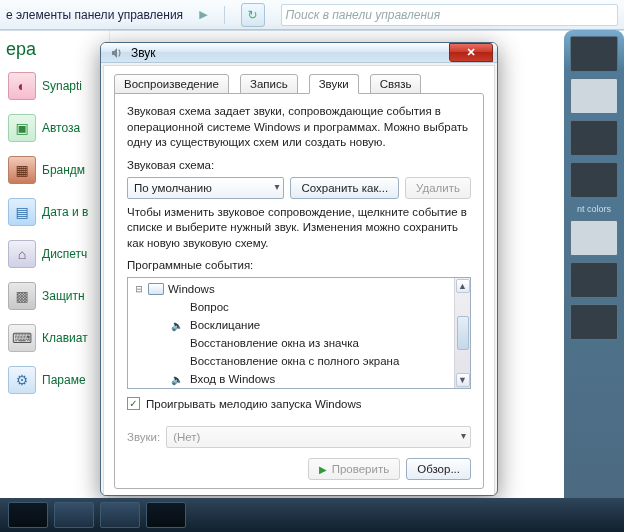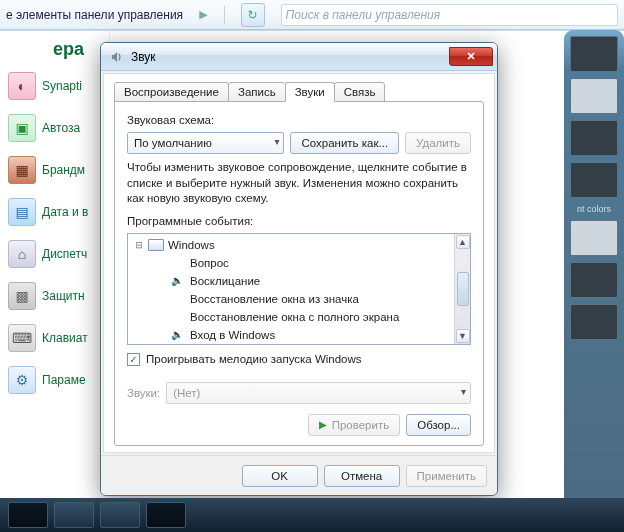--- a/index.html
+++ b/index.html
@@ -28,21 +28,21 @@
   .cp-body {
     position:absolute; top:30px; left:0; right:0; bottom:0;
     background:#fff; border-top:1px solid #d0dce6;
     display:flex;
   }
   .cp-left {
     width:110px; min-width:110px; border-right:1px solid #e5eef5;
     display:flex; flex-direction:column; padding:8px 6px; gap:2px;
     overflow:hidden;
   }
-  .cp-title { color:#0a6d34; font-size:18px; font-weight:700; margin-bottom:4px;margin-left:47px;}
+  .cp-title { color:#0a6d34; font-size:18px; font-weight:400; margin-bottom:4px;}
   .cp-item { display:flex; align-items:center; gap:6px; padding:6px 2px; color:#0a6d34;}
   .cp-item .ico { width:28px;height:28px;background:#dfeaf2;border:1px solid #b5cad9;border-radius:3px;display:flex;align-items:center;justify-content:center;font-size:14px;color:#678;}
   .cp-item.synaptics .ico{background:linear-gradient(#fbe0e6,#f5bccd);color:#a12449;border-color:#d89aaf;}
   .cp-item.autorun .ico{background:linear-gradient(#e6f7ea,#c9eed2);color:#2e8b3e;border-color:#9ed3ab;}
   .cp-item.fw .ico{background:linear-gradient(#f3c9b8,#c97a5a);color:#5a2b15;border-color:#b58063;}
   .cp-item.date .ico{background:linear-gradient(#e0f0ff,#b6d9f7);color:#2c6aa8;border-color:#9dc2e2;}
   .cp-item.disp .ico{background:linear-gradient(#f0f0f8,#d0d0e6);color:#556;border-color:#b7b7cf;}
   .cp-item.def .ico{background:linear-gradient(#e8e8e8,#c8c8c8);color:#666;border-color:#b0b0b0;}
   .cp-item.kb .ico{background:linear-gradient(#f2f2f2,#d6d6d6);color:#555;border-color:#b8b8b8;}
   .cp-item.param .ico{background:linear-gradient(#eef6ff,#cde2f5);color:#3a76ad;border-color:#a6c6e0;}
@@ -77,21 +77,21 @@
     width:44px; height:19px; border-radius:0 3px 0 3px;
     background:linear-gradient(#e86d60,#c83a2a 48%,#b32414 50%,#c83a2a);
     border:1px solid #8a2416; display:flex;align-items:center;justify-content:center;
     color:#fff; font-size:11px; font-weight:bold;
   }
   .dlg-body {
     flex:1; background:#fff; margin:2px; border:1px solid #dcdcdc;
     display:flex; flex-direction:column;
     padding:8px 10px 6px 10px;
   }
-  .tabs { display:flex; gap:0; margin-bottom:-1px;align-items:flex-end;}
+  .tabs { display:flex; gap:12px; margin-bottom:-1px;align-items:flex-end;}
   .tab {
     padding:3px 9px; border:1px solid #b0b0b0; background:linear-gradient(#fdfdfd,#ededed);
     border-bottom:1px solid #b0b0b0; border-radius:3px 3px 0 0; color:#222;
     position:relative; font-size:11.5px;
   }
   .tab + .tab { margin-left:-1px; }
   .tab.active { background:#fff; border-bottom-color:#fff; z-index:2;}
   .tabpanel {
     border:1px solid #b0b0b0; background:#fff; border-radius:0 3px 3px 3px;
     flex:1; padding:10px 12px 8px 12px; display:flex; flex-direction:column; gap:6px;
@@ -217,20 +217,21 @@
     <div class="close">✕</div>
   </div>
   <div class="dlg-body">
     <div class="tabs">
       <div class="tab">Воспроизведение</div>
       <div class="tab">Запись</div>
       <div class="tab active">Звуки</div>
       <div class="tab">Связь</div>
     </div>
     <div class="tabpanel">
+      <div class="desc">Звуковая схема задает звуки, сопровождающие события в операционной системе Windows и программах. Можно выбрать одну из существующих схем или создать новую.</div>
       <div class="label">Звуковая схема:</div>
       <div class="row">
         <div class="combo">
             <span>По умолчанию</span>
           </div>
         <div class="btn">Сохранить как...</div>
         <div class="btn disabled">Удалить</div>
       </div>
       <div class="desc">Чтобы изменить звуковое сопровождение, щелкните событие в списке и выберите нужный звук. Изменения можно сохранить как новую звуковую схему.</div>
       <div class="label">Программные события:</div>

